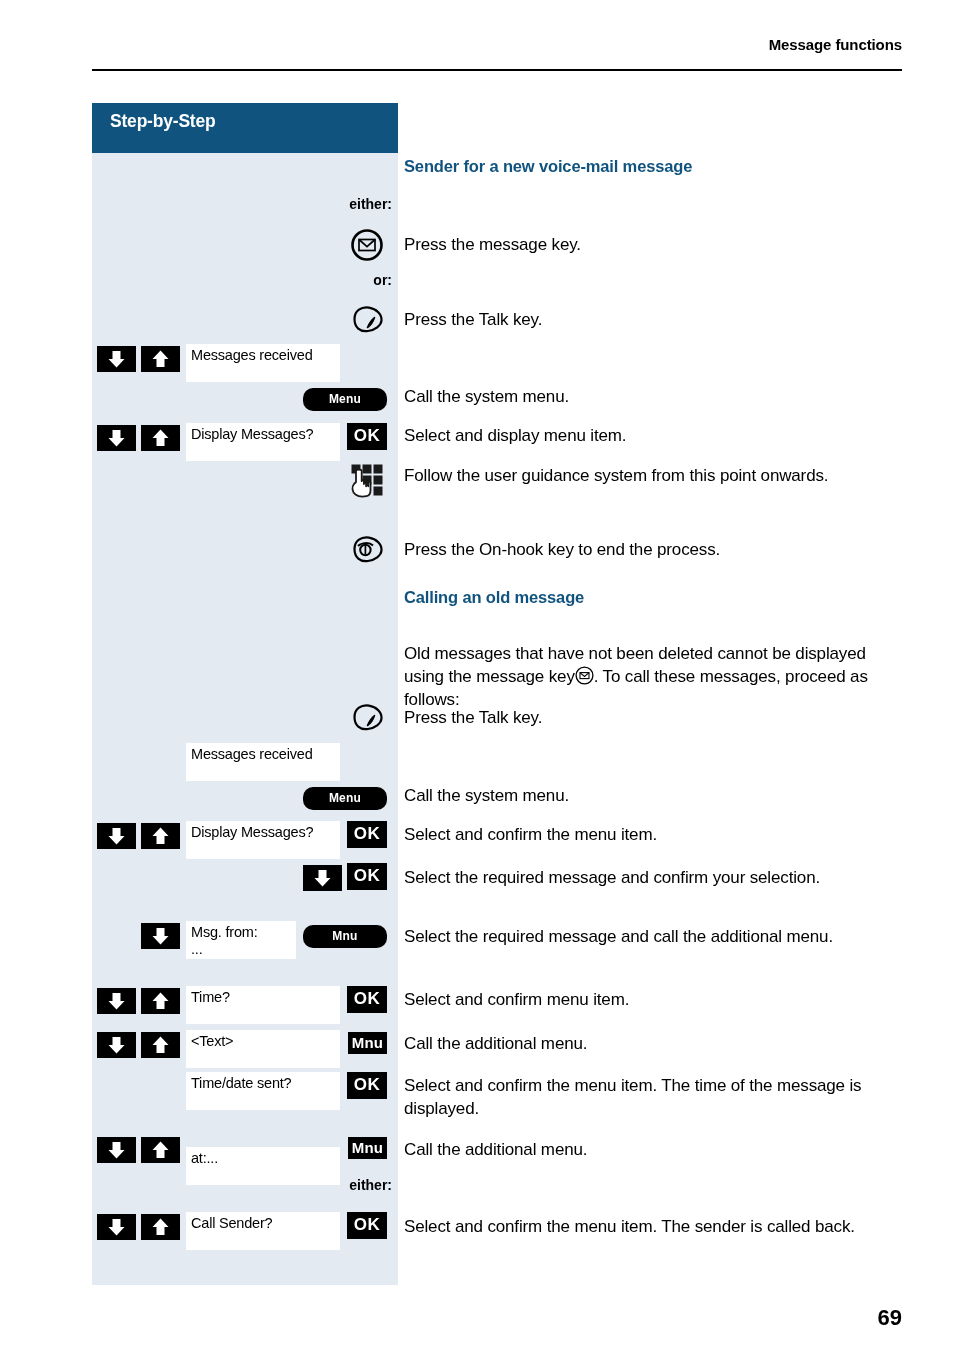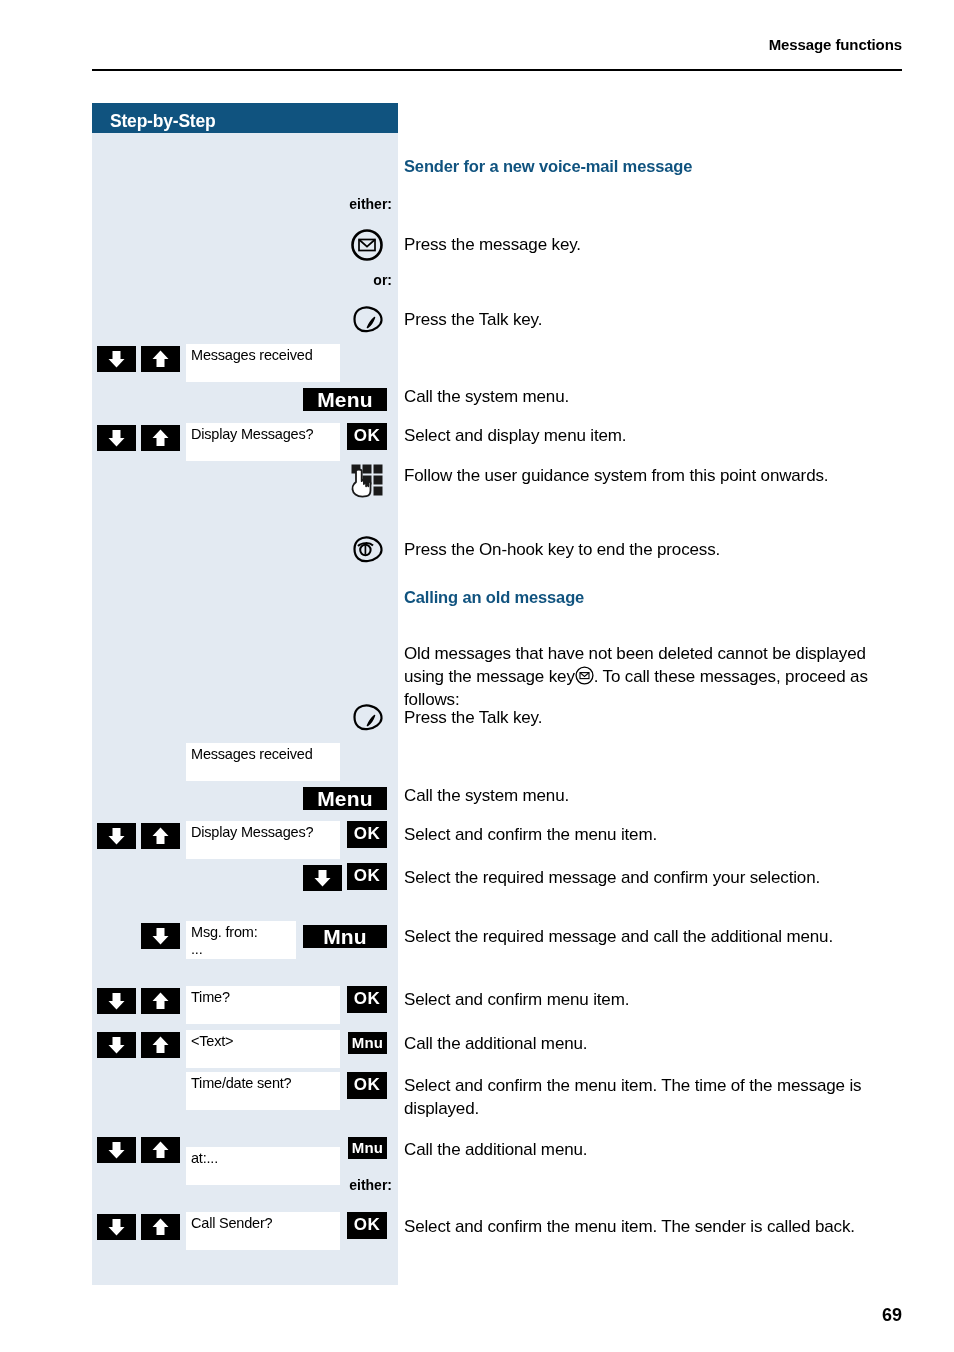--- a/index.html
+++ b/index.html
@@ -44,21 +44,21 @@
     top: 103px;
     width: 306px;
     height: 1182px;
     background: #e3eaf2;
   }
   .sbs-title {
     position: absolute;
     left: 0;
     top: 0;
     width: 306px;
-    height: 30px;
+    height: 50px;
     background: #10537f;
     box-sizing: border-box;
   }
   .sbs-title span {
     position: absolute;
     left: 18px;
     top: 8px;
     color: #ffffff;
     font-size: 17.5px;
     font-weight: bold;
@@ -104,21 +104,21 @@
 
   .keybox {
     position: absolute;
     background: #000000;
     box-sizing: border-box;
     color: #ffffff;
     font-weight: bold;
     text-align: center;
   }
   .keybox.ok   { font-size: 17px; line-height: 26px; letter-spacing: 0.5px; }
-  .keybox.menu { font-size: 21px; line-height: 23px; letter-spacing: 0.2px; }
+  .keybox.menu { font-size: 12px; line-height: 23px; letter-spacing: 0.2px; border-radius: 10px; }
   .keybox.mnu  { font-size: 15px;  line-height: 22px; letter-spacing: 0.2px; }
 
   
   .arrowkey {
     position: absolute;
     width: 39px;
     height: 26px;
     background: #000;
   }
   .arrowkey svg { display: block; }
@@ -135,21 +135,21 @@
     height: 19px;
   }
 
   
   .page-num {
     position: absolute;
     left: 800px;
     top: 1305px;
     width: 102px;
     text-align: right;
-    font-size: 18px;
+    font-size: 22px;
     font-weight: bold;
     color: #000;
   }
 </style>
 </head>
 <body>
 
 <div class="page-header">Message functions</div>
 <div class="header-rule"></div>
 

